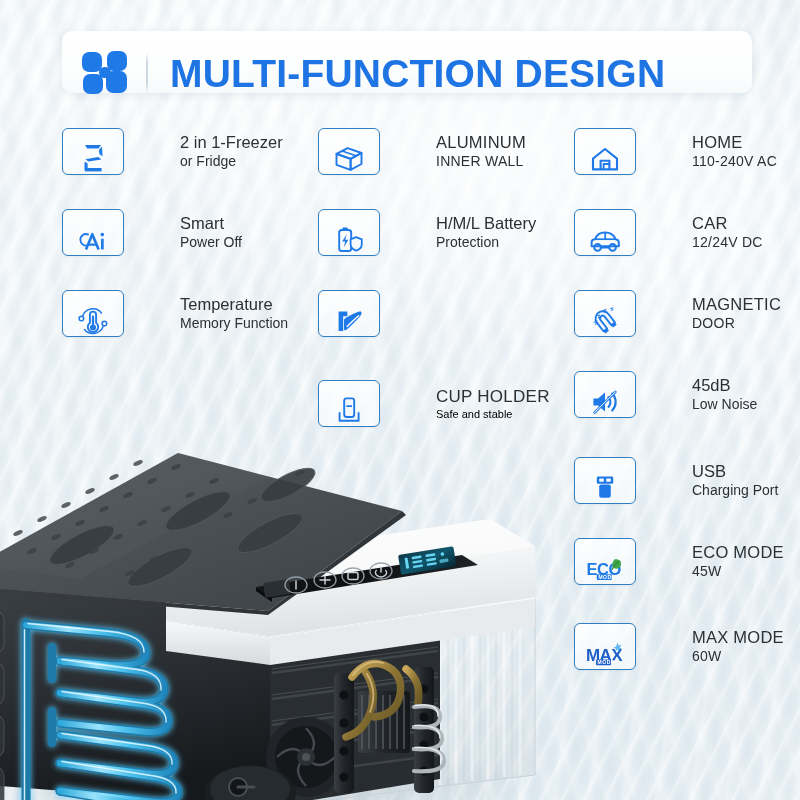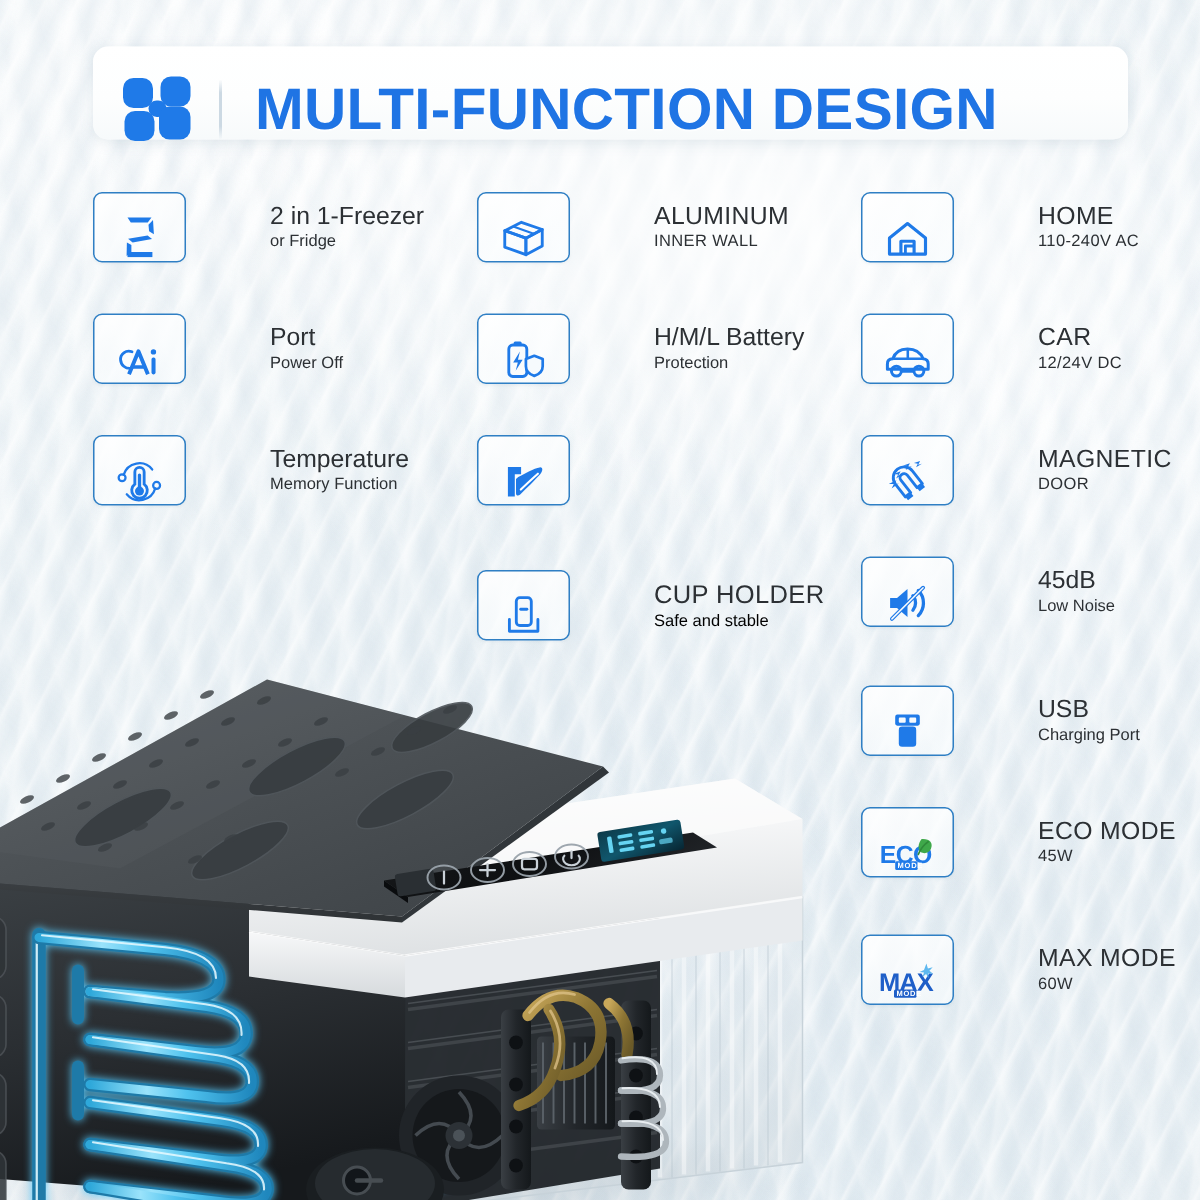--- a/index.html
+++ b/index.html
@@ -115,21 +115,21 @@
     display:flex; align-items:flex-end; justify-content:center;
     box-shadow:0 1px 2px rgba(120,150,170,.10);
   }
   .feature .icon-box svg { display:block; }
   .feat-text { margin-left:14px; white-space:nowrap; }
   .feat-l1 {
     font-size:16.5px; color:#2c3034; line-height:1.26;
     font-weight:normal;
   }
   .feat-l2 {
-    font-size:11px; color:#2c3034; line-height:1.26;
+    font-size:14px; color:#2c3034; line-height:1.26;
   }
   .feat-sub { font-size:11px; color:#000000; line-height:1.3; }
   .caps { letter-spacing:.25px; }
 
   
   #product {
     position:absolute;
     left:-30px; top:415px;
     width:600px; height:395px;
   }
@@ -183,21 +183,21 @@
       <div class="icon-box">
         <svg width="32" height="28" viewBox="0 0 32 28">
           <path d="M11 7.5 C7 6 3 9 3.4 13 C3.7 16.6 6.6 18.6 9.6 18.6" fill="none" stroke="#1f7ae8" stroke-width="1.9" stroke-linecap="round"></path>
           <path d="M9 22.5 L15.3 7.2 L21.6 22.5" fill="none" stroke="#1f7ae8" stroke-width="2.6" stroke-linejoin="round"></path>
           <path d="M11.6 17.6 L19 17.6" stroke="#1f7ae8" stroke-width="2.3" stroke-linecap="round"></path>
           <rect x="24" y="11.4" width="2.7" height="11.2" rx="1.2" fill="#1f7ae8"></rect>
           <circle cx="25.3" cy="7.6" r="1.8" fill="#1f7ae8"></circle>
         </svg>
       </div>
       <div class="feat-text">
-        <div class="feat-l1">Port</div>
+        <div class="feat-l1">Smart</div>
         <div class="feat-l2">Power Off</div>
       </div>
     </div>
 
     <div class="feature" style="top:162px;left:0">
       <div class="icon-box">
         <svg width="32" height="30" viewBox="0 0 32 30">
           <path d="M24.5 7 A11 11 0 0 0 5.4 10.6" fill="none" stroke="#1f7ae8" stroke-width="1.5" stroke-linecap="round"></path>
           <path d="M7.5 23.5 A11 11 0 0 0 26.5 19.6" fill="none" stroke="#1f7ae8" stroke-width="1.5" stroke-linecap="round"></path>
           <circle cx="4.4" cy="12.5" r="2.3" fill="none" stroke="#1f7ae8" stroke-width="1.5"></circle>

